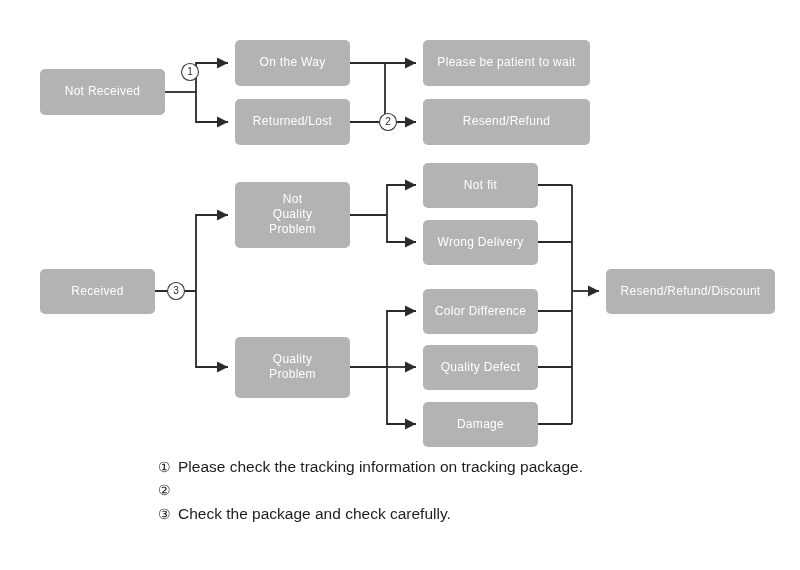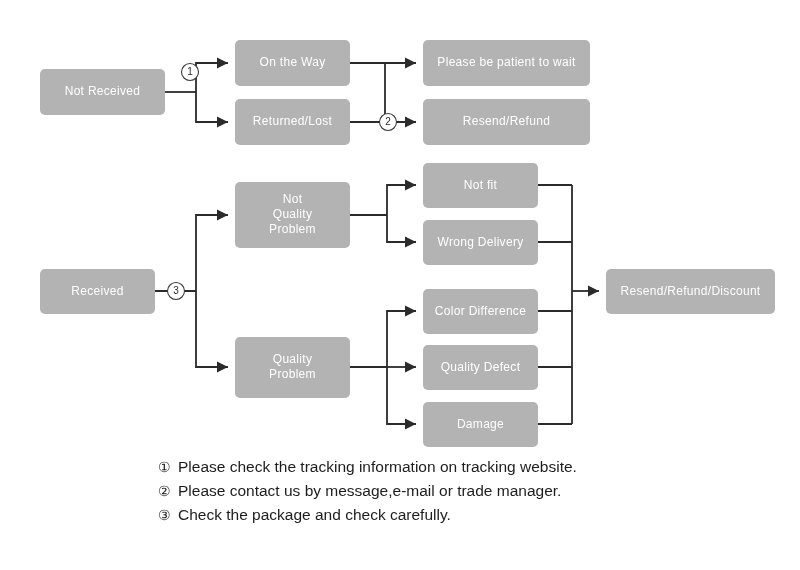--- a/index.html
+++ b/index.html
@@ -201,24 +201,23 @@
         <g>
           <circle class="marker-circle" cx="176" cy="291" r="8.5"></circle>
           <text class="marker-text" x="176" y="291.5">3</text>
         </g>
       </g>
   </svg>
 
   <div class="notes" id="notes-block">
       <div class="note-line">
         <span class="note-num">①</span>
-        <span class="note-text">Please check the tracking information on tracking website.</span>
+        <span class="note-text">Please check the tracking information on tracking package.</span>
       </div>
       <div class="note-line">
         <span class="note-num">②</span>
-        <span class="note-text">Please contact us by message,e-mail or trade manager.</span>
       </div>
       <div class="note-line">
         <span class="note-num">③</span>
         <span class="note-text">Check the package and check carefully.</span>
       </div>
     </div>
 </div>
 
 </body></html>

